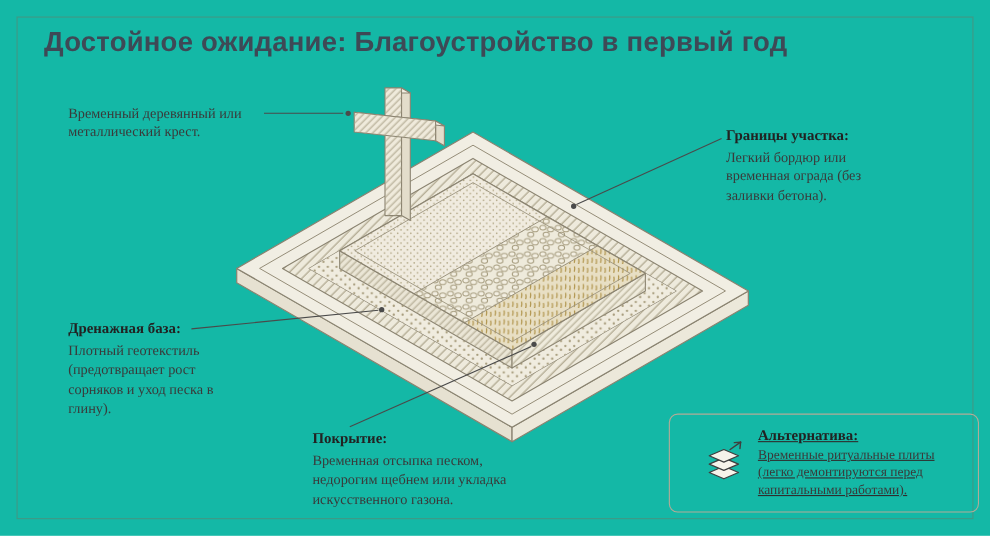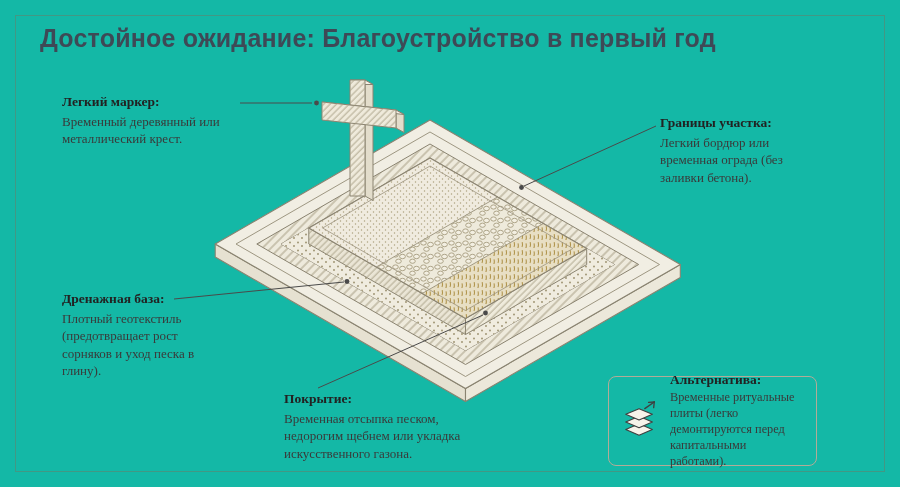--- a/index.html
+++ b/index.html
@@ -21,23 +21,23 @@
   }
   svg.illustration { position:absolute; left:0; top:0; }
   .callout { position:absolute; }
   .callout h3 { margin:0 0 3px 0; font-size:13.5px; font-weight:700; color:#222; }
   .callout p  { margin:0; font-size:13px; line-height:1.34; color:#3a3a3a; }
   .callout-marker     { left:62px;  top:94px;  width:175px; }
   .callout-boundaries { left:660px; top:115px; width:152px; }
   .callout-drainage   { left:62px;  top:291px; width:150px; }
   .callout-covering   { left:252px; top:391px; width:205px;margin-left:32px; }
   .alt-box {
-    position:absolute; left:608px; top:376px; width:209px; height:90px;
+    position:absolute; left:608px; top:376px; width:282px; height:90px;
     box-sizing:border-box; border:1px solid #b3ab97; border-radius:8px;
-    display:flex; align-items:center; gap:11px; padding:10px 12px;
+    display:flex; align-items:center; gap:11px; padding:10px 31px;text-decoration:underline;
   }
   .alt-box h3 { margin:0 0 2px 0; font-size:13.5px; font-weight:700; color:#222; }
   .alt-box p  { margin:0; font-size:12.3px; line-height:1.3; color:#3a3a3a; }
   .alt-icon { flex:0 0 auto; }
 </style>
 </head>
 <body>
 
 <div class="page">
   <div class="frame"></div>
@@ -124,21 +124,20 @@
     </g>
     <g fill="#4a4a4a">
       <circle cx="316.5" cy="103" r="2.4"></circle>
       <circle cx="521.5" cy="187.5" r="2.4"></circle>
       <circle cx="347" cy="281.5" r="2.4"></circle>
       <circle cx="485.5" cy="313" r="2.4"></circle>
     </g>
   </svg>
 
   <div class="callout callout-marker">
-    <h3>Легкий маркер:</h3>
     <p>Временный деревянный или металлический крест.</p>
   </div>
 
   <div class="callout callout-drainage">
     <h3>Дренажная база:</h3>
     <p>Плотный геотекстиль (предотвращает рост сорняков и уход песка в глину).</p>
   </div>
 
   <div class="callout callout-boundaries">
     <h3>Границы участка:</h3>

